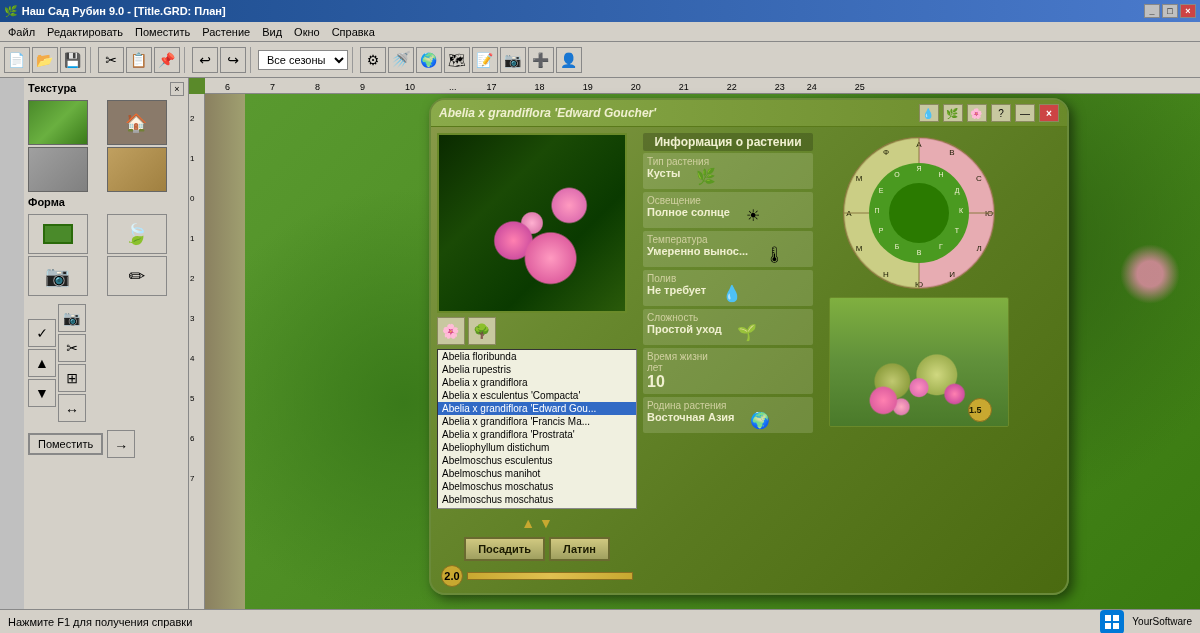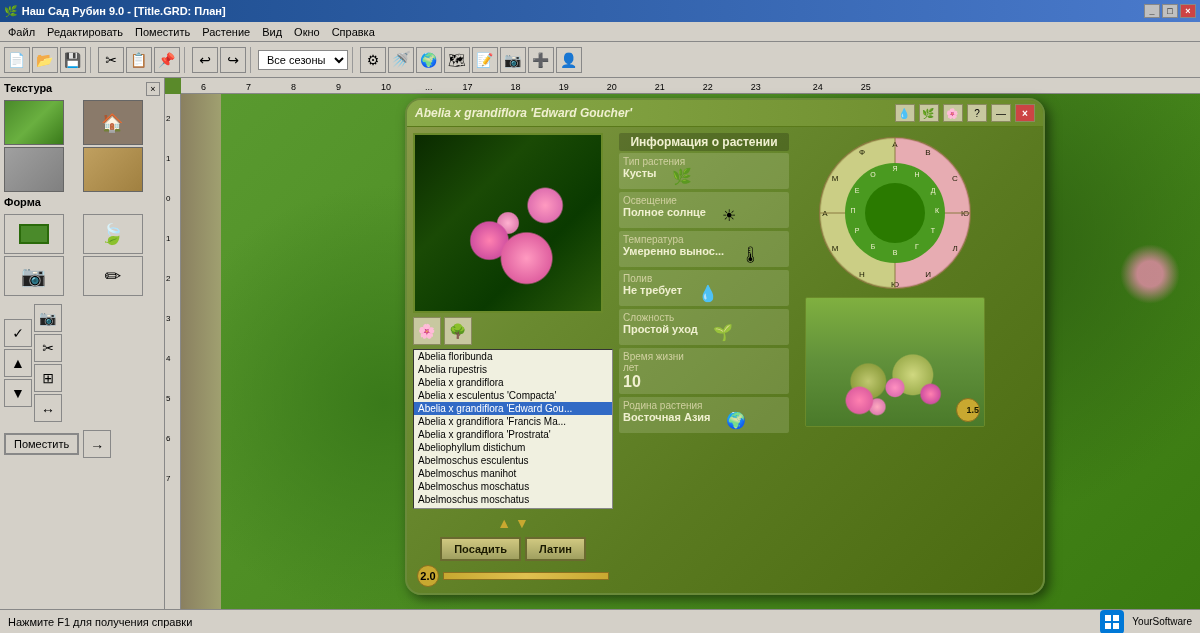--- a/index.html
+++ b/index.html
@@ -82,20 +82,21 @@
     
     .left-panel {
       width: 165px;
       background: #d4d0c8;
       border-right: 1px solid #888;
       display: flex;
       flex-direction: column;
       padding: 4px;
       gap: 4px;
       flex-shrink: 0;
+      margin-left: 24px;
     }
     .panel-section-title {
       font-size: 11px;
       font-weight: bold;
       margin-bottom: 2px;
     }
     .texture-grid {
       display: grid;
       grid-template-columns: repeat(2, 1fr);
       gap: 2px;
@@ -383,26 +384,26 @@
         radial-gradient(circle at 50% 70%, #ff90c0 0%, #e070b0 7%, transparent 8%),
         radial-gradient(circle at 70% 75%, #ff80b0 0%, #d050a0 6%, transparent 7%),
         radial-gradient(circle at 40% 85%, #ffaac0 0%, #e080b0 5%, transparent 6%),
         radial-gradient(circle at 60% 60%, #d0d880 0%, #a0b050 15%, transparent 16%),
         radial-gradient(circle at 35% 65%, #c0c870 0%, #90a040 12%, transparent 13%),
         linear-gradient(to bottom, #80b040, #60903a, #4a7a2a);
     }
     .preview-badge {
       position: absolute;
       bottom: 4px;
-      right: 4px;
+      right: 16px;
       background: #c8a830;
       border: 1px solid #8a7020;
       border-radius: 50%;
       width: 24px; height: 24px;
-      display: flex; align-items: center; justify-content: flex-end;
+      display: flex; align-items: center; justify-content: flex-start;
       font-size: 9px;
       font-weight: bold;
       color: #1a1a00;
     }
 
     
     .scale-row {
       display: flex;
       align-items: center;
       gap: 4px;
@@ -552,21 +553,21 @@
       <span style="margin-left:40px;">9</span>
       <span style="margin-left:40px;">10</span>
       <span style="margin-left:34px;">...</span>
       <span style="margin-left:30px;">17</span>
       <span style="margin-left:38px;">18</span>
       <span style="margin-left:38px;">19</span>
       <span style="margin-left:38px;">20</span>
       <span style="margin-left:38px;">21</span>
       <span style="margin-left:38px;">22</span>
       <span style="margin-left:38px;">23</span>
-      <span style="margin-left:52px;">24</span>
+      <span style="margin-left:22px;">24</span>
       <span style="margin-left:38px;">25</span>
     </div>
 
     <div class="ruler-v">
       <div style="position:absolute; top:20px; left:1px; font-size:8px;">2</div>
       <div style="position:absolute; top:60px; left:1px; font-size:8px;">1</div>
       <div style="position:absolute; top:100px; left:1px; font-size:8px;">0</div>
       <div style="position:absolute; top:140px; left:1px; font-size:8px;">1</div>
       <div style="position:absolute; top:180px; left:1px; font-size:8px;">2</div>
       <div style="position:absolute; top:220px; left:1px; font-size:8px;">3</div>

